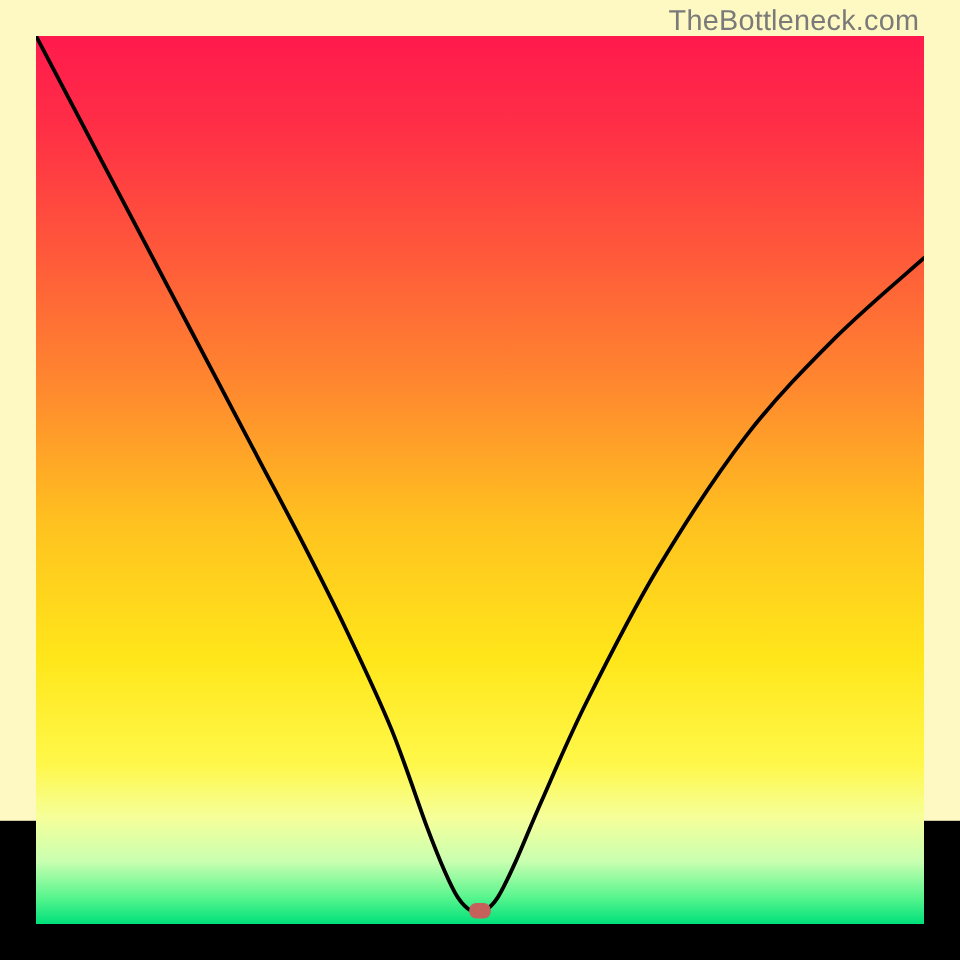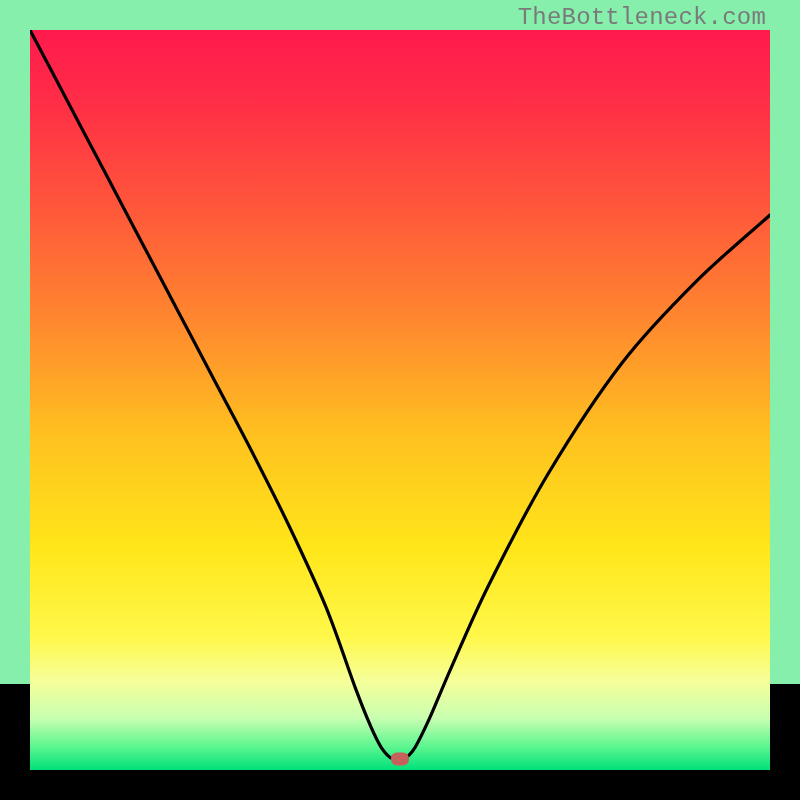--- a/index.html
+++ b/index.html
@@ -8,22 +8,21 @@
     width: 800px;
     height: 800px;
     background: #000;
     overflow: hidden;
     font-family: Arial, Helvetica, sans-serif;
   }
   .frame {
     position: relative;
     width: 800px;
     height: 684px;
-    background: #86efac;
-    font-family: Liberation Mono, monospace;
+    background: #fef9c3;
   }
   .plot-area {
     position: absolute;
     left: 30px;
     top: 30px;
     width: 740px;
     height: 740px;
     overflow: hidden;
   }
   .gradient-bg {

